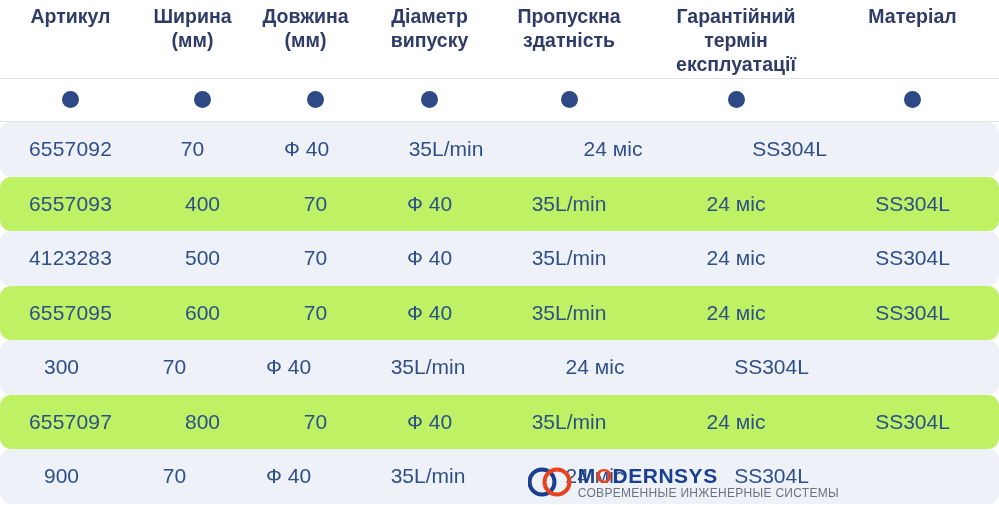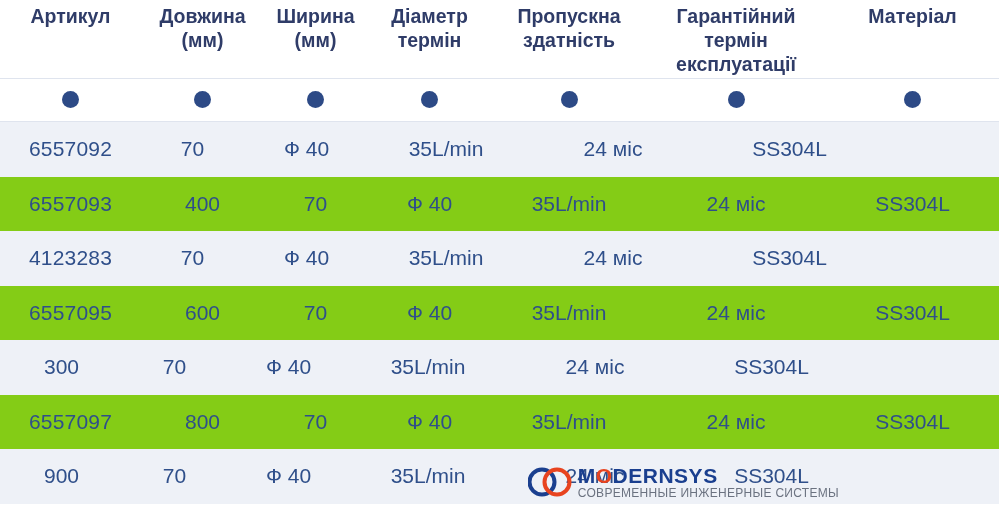--- a/index.html
+++ b/index.html
@@ -76,26 +76,27 @@
     height: 17px;
     border-radius: 50%;
     background: #2d4a86;
     display: block;
   }
 
   
   .data-row {
     height: 54.5px;
     align-items: center;
+    border-radius: 11px;
   }
   .data-row.shaded {
     background: #eef1f7;
   }
   .data-row.plain {
-    background: #84cc16;
+    background: #bef264;
   }
   .data-cell {
     font-size: 21px;
     color: #2f4f8a;
     line-height: 54px;
     white-space: nowrap;
   }
   .data-cell.code {
     letter-spacing: 0.2px;
   }
@@ -136,23 +137,23 @@
     margin-top: 1px;
   }
 </style>
 </head>
 <body>
 
 <div class="spec-table">
 
   <div class="row header-row">
     <div class="cell c0 header-cell">Артикул</div>
+    <div class="cell c2 header-cell">Ширина (мм)</div>
     <div class="cell c1 header-cell">Довжина (мм)</div>
-    <div class="cell c2 header-cell">Ширина (мм)</div>
-    <div class="cell c3 header-cell">Діаметр термін</div>
+    <div class="cell c3 header-cell">Діаметр випуску</div>
     <div class="cell c4 header-cell">Пропускна здатність</div>
     <div class="cell c5 header-cell">Гарантійний термін експлуатації</div>
     <div class="cell c6 header-cell">Матеріал</div>
   </div>
 
   <div class="row dots-row">
     <div class="cell c0 dot-cell">
         <span class="dot"></span>
       </div>
     <div class="cell c1 dot-cell">
@@ -189,20 +190,21 @@
     <div class="cell c1 data-cell">400</div>
     <div class="cell c2 data-cell">70</div>
     <div class="cell c3 data-cell">Ф 40</div>
     <div class="cell c4 data-cell">35L/min</div>
     <div class="cell c5 data-cell">24 міс</div>
     <div class="cell c6 data-cell">SS304L</div>
   </div>
 
   <div class="row data-row shaded">
     <div class="cell c0 data-cell code">4123283</div>
+    <div class="cell c1 data-cell">500</div>
     <div class="cell c2 data-cell">70</div>
     <div class="cell c3 data-cell">Ф 40</div>
     <div class="cell c4 data-cell">35L/min</div>
     <div class="cell c5 data-cell">24 міс</div>
     <div class="cell c6 data-cell">SS304L</div>
   </div>
 
   <div class="row data-row plain">
     <div class="cell c0 data-cell code">6557095</div>
     <div class="cell c1 data-cell">600</div>

